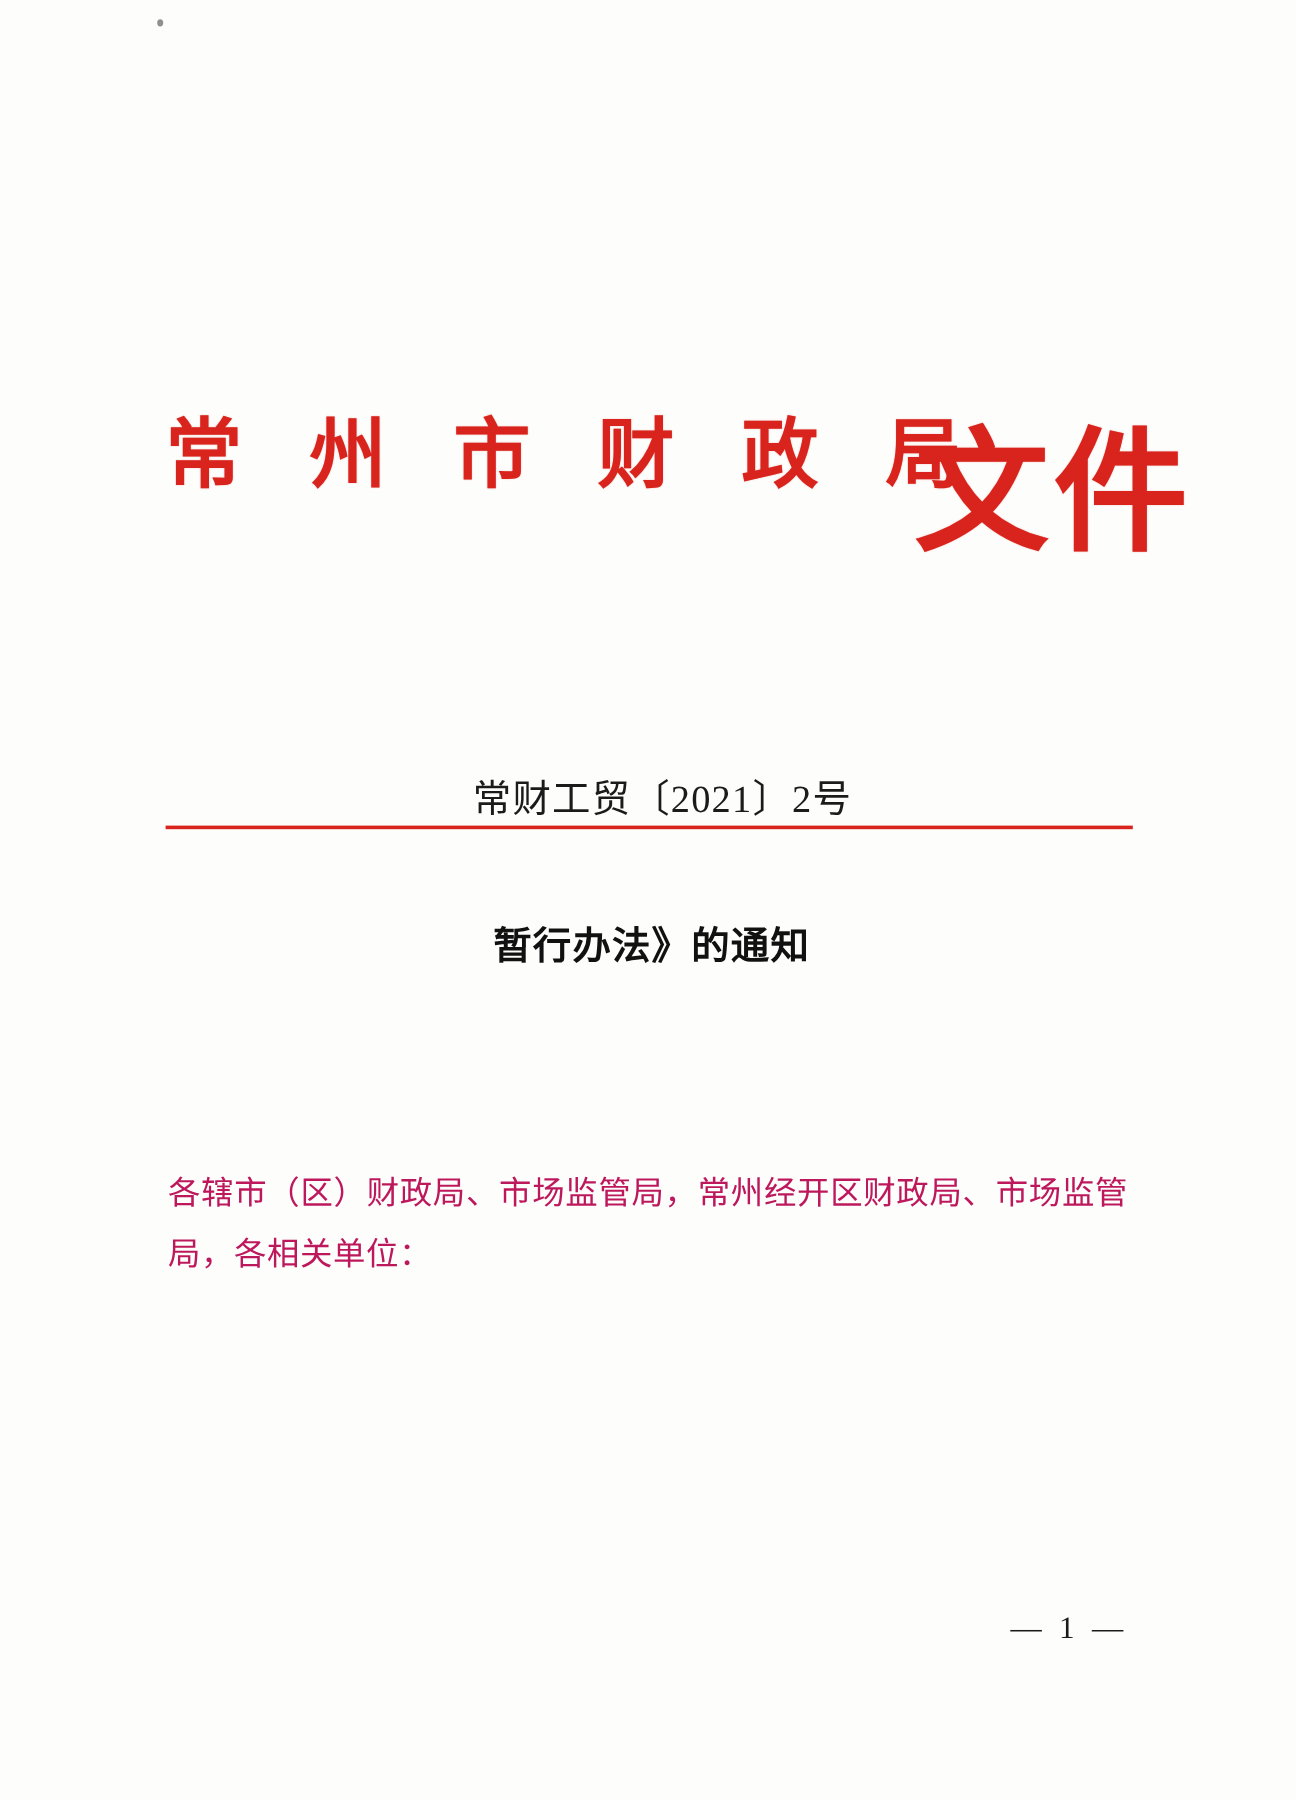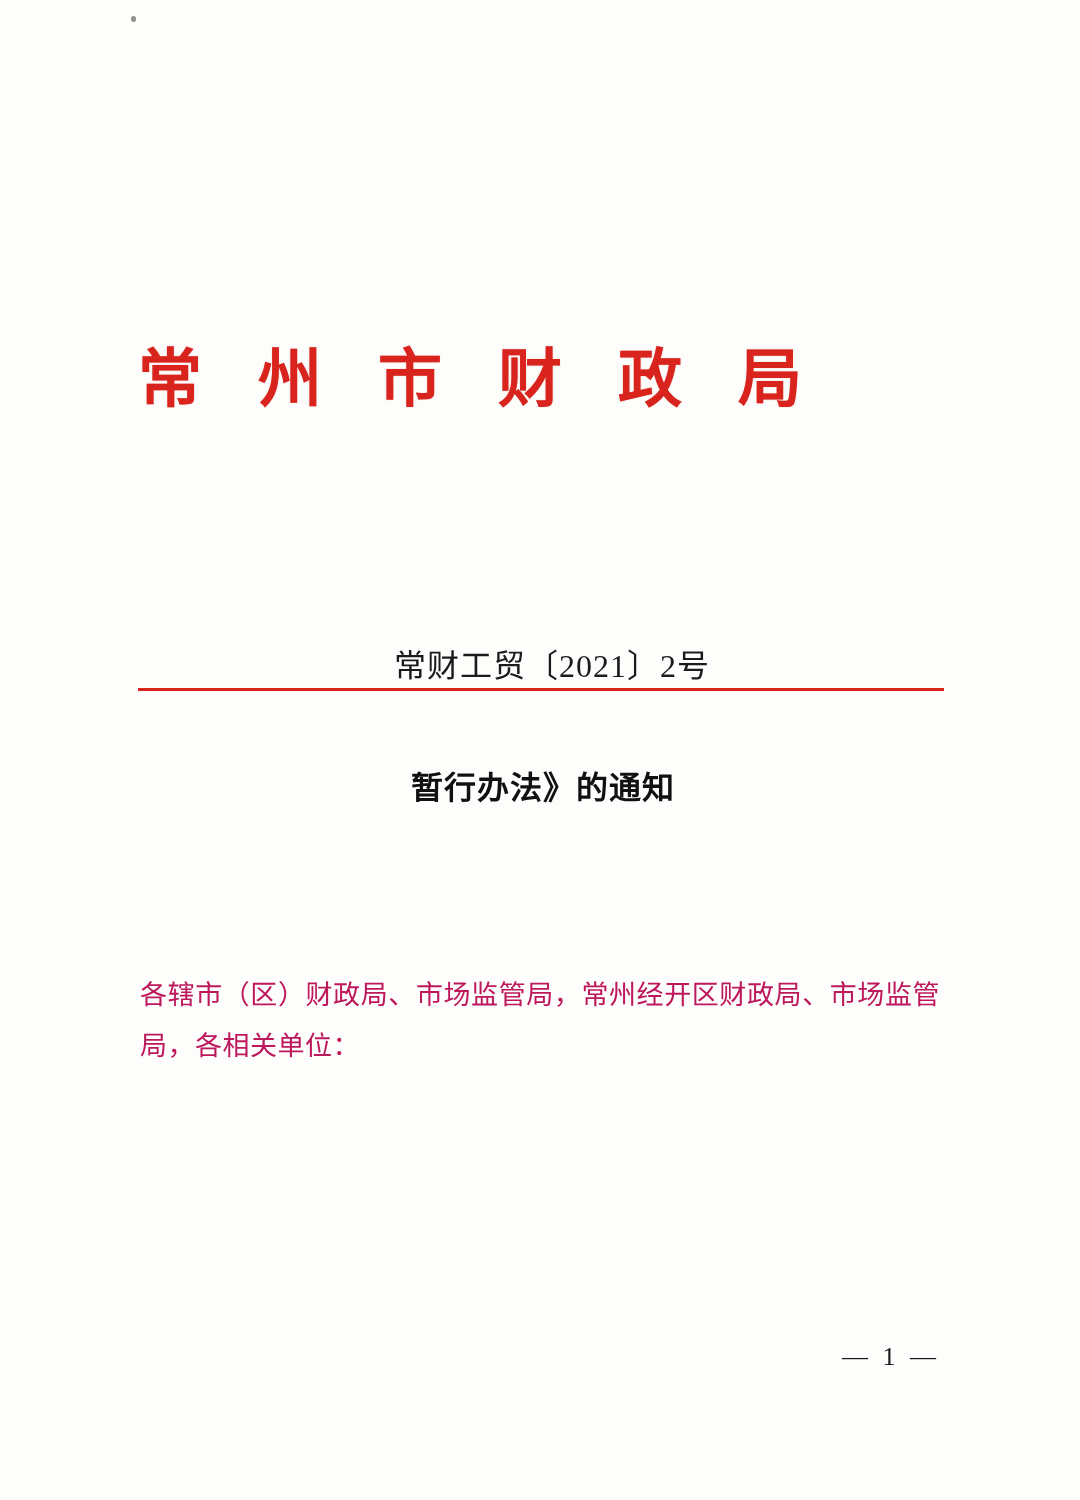--- a/index.html
+++ b/index.html
@@ -153,20 +153,21 @@
 <body>
 
 <div class="page">
 
   <div class="speck"></div>
 
   <div class="masthead">
     <div class="mast-lines">
       <div class="mast-line l1">常 州 市 财 政 局</div>
     </div>
+    <div class="mast-wen">文件</div>
   </div>
 
   <div class="docnum">常财工贸〔2021〕2号</div>
   <div class="red-rule"></div>
 
   <div class="title">
     <div class="l3">暂行办法》的通知</div>
   </div>
 
   <div class="body-text">

